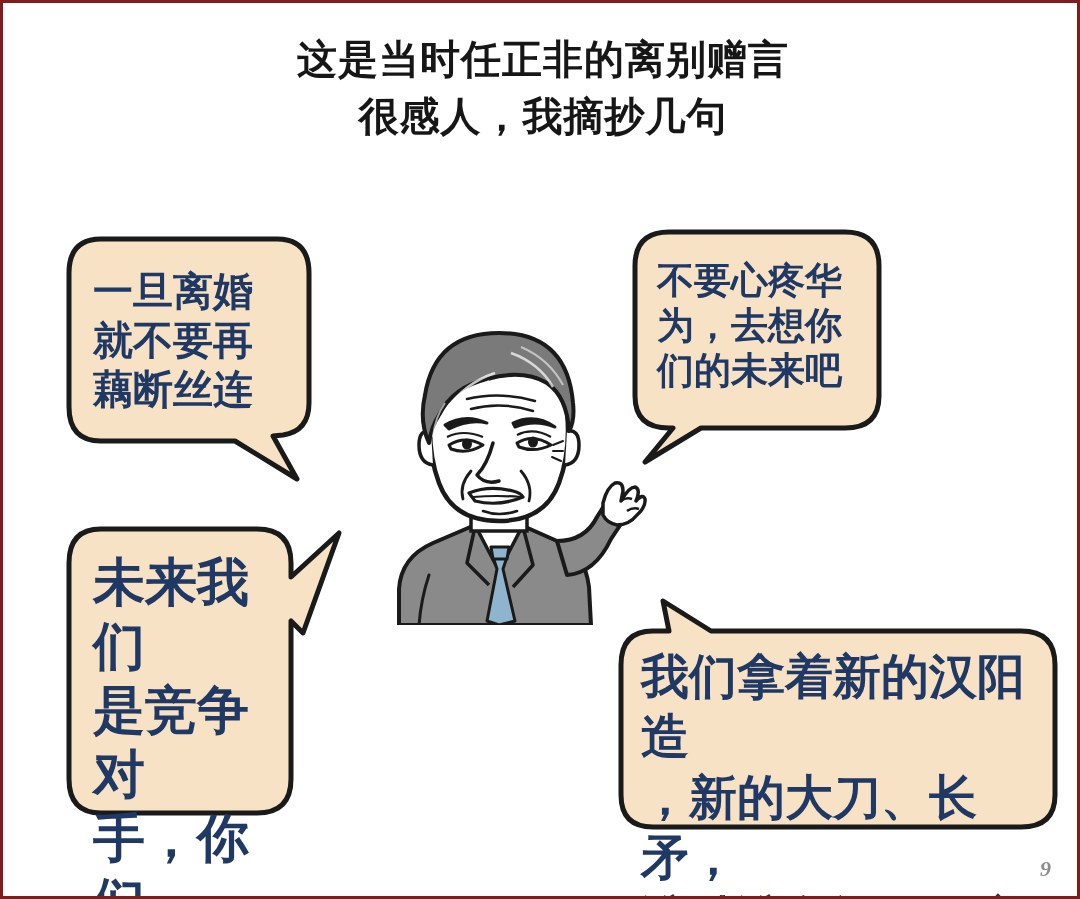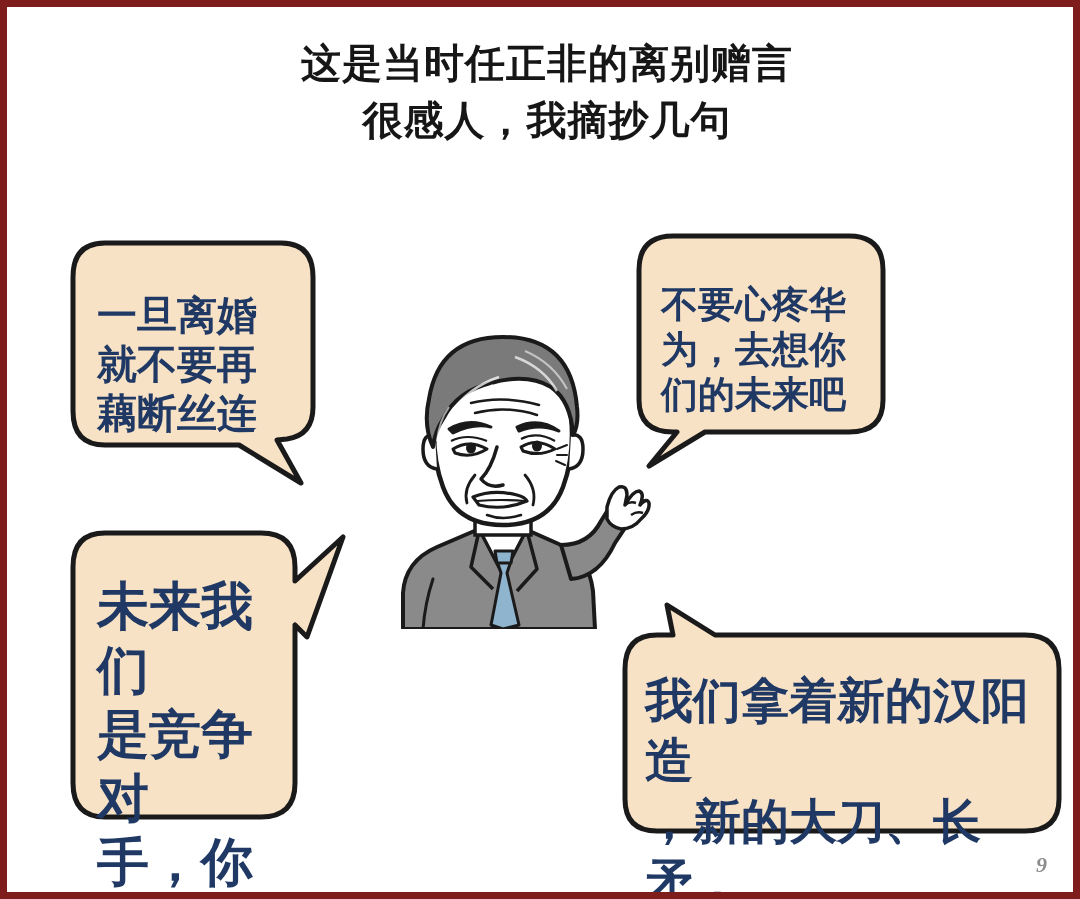--- a/index.html
+++ b/index.html
@@ -10,21 +10,21 @@
   body {
     font-family: "Liberation Sans", "DejaVu Sans", sans-serif;
   }
 
   #slide {
     position: relative;
     width: 1080px;
     height: 899px;
     background: #ffffff;
     box-sizing: border-box;
-    border: 7px solid #7f1d1d;
+    border: 3px solid #7f1d1d;
     overflow: hidden;
   }
 
   
   #title-block {
     position: absolute;
     left: 0;
     top: 28px;
     width: 1080px;
     text-align: center;
@@ -50,21 +50,20 @@
   }
   .bubble-text {
     position: absolute;
     color: #1F3864;
     font-weight: bold;
     line-height: 1.18;
     white-space: pre-line;
     letter-spacing: 0px;
     text-align: left;
     z-index: 2;
-    margin-top: 20px;
   }
 
   
   #bubble-divorce { left: 62px; top: 232px; width: 280px; height: 250px; }
   #bubble-divorce .bubble-text {
     left: 28px; top: 32px; width: 200px;
     font-size: 40px; line-height: 1.22;
   }
 
   

